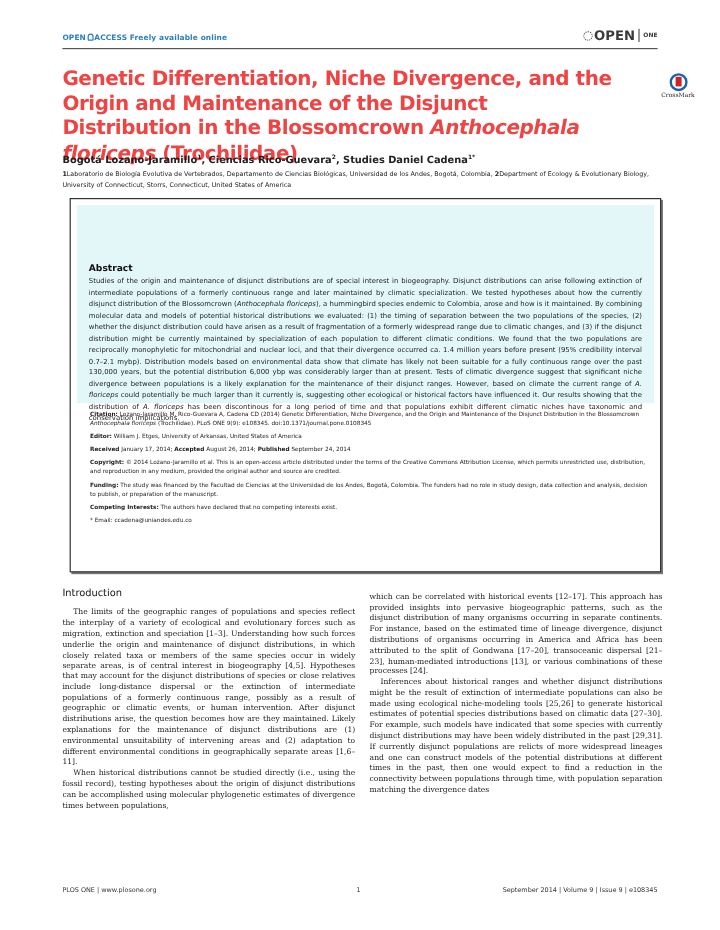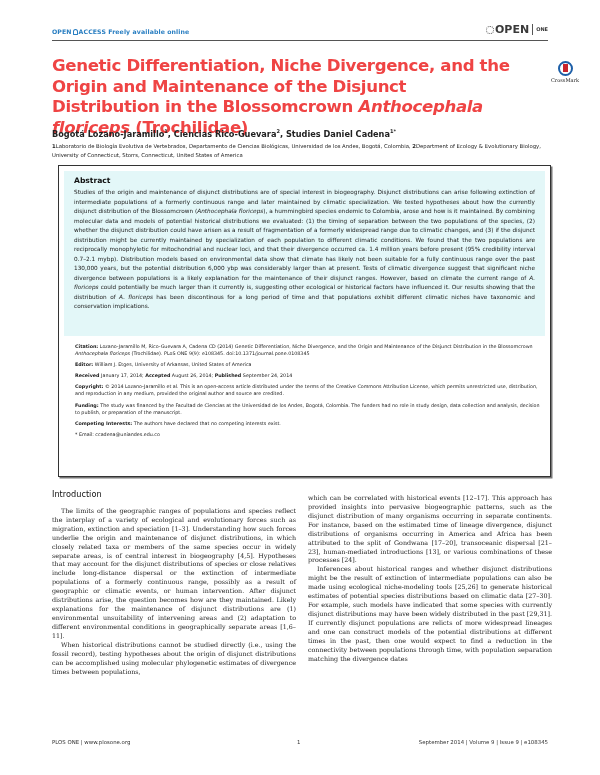--- a/index.html
+++ b/index.html
@@ -21,21 +21,21 @@
   .cm-circle::after { content: ""; position: absolute; left: 3px; top: 1px; width: 5px; height: 8px; background: #c8242c; }
   .cm-label { font-family: "DejaVu Serif", serif; font-size: 5px; color: #222; margin-top: 1px; }
 
   .authors { position: absolute; left: 52px; top: 128px; font-size: 8.2px; font-weight: bold; color: #222; white-space: nowrap; }
   .authors sup { font-size: 5px; }
   .affil { position: absolute; left: 52px; top: 142px; width: 498px; font-size: 5.3px; line-height: 8.6px; color: #222; }
   .affil b { font-weight: bold; }
 
   .box { position: absolute; left: 58px; top: 165px; width: 493px; height: 312px; border: 1px solid #333; box-shadow: 1.5px 1.5px 0 #777; box-sizing: border-box; }
   .abstract { position: absolute; left: 5px; top: 5px; width: 481px; height: 165px; background: #e3f7f8; box-sizing: border-box; padding: 5px 10px 0 10px; }
-  .abs-title { font-size: 7.6px; font-weight: bold; margin-bottom: 3px; color: #111; }
+  .abs-title { font-size: 7.6px; font-weight: bold; margin-bottom: 3px; color: #111; margin-top: 43px; }
   .abs-text { font-size: 5.75px; line-height: 9.5px; text-align: justify; color: #222; }
   .meta { position: absolute; left: 16px; top: 177px; width: 466px; font-size: 4.8px; line-height: 7.1px; color: #222; }
   .meta p { margin: 0 0 4px 0; text-align: left; }
   .meta b { font-weight: bold; }
   .meta i { font-style: italic; }
 
   .col { position: absolute; top: 490px; width: 244px; font-family: "DejaVu Serif", serif; font-size: 6.35px; line-height: 8.92px; color: #222; text-align: justify; }
   .col.left { left: 52px; }
   .col.right { left: 308px; top: 494px; }
   .col p { margin: 0; text-indent: 9px; }

